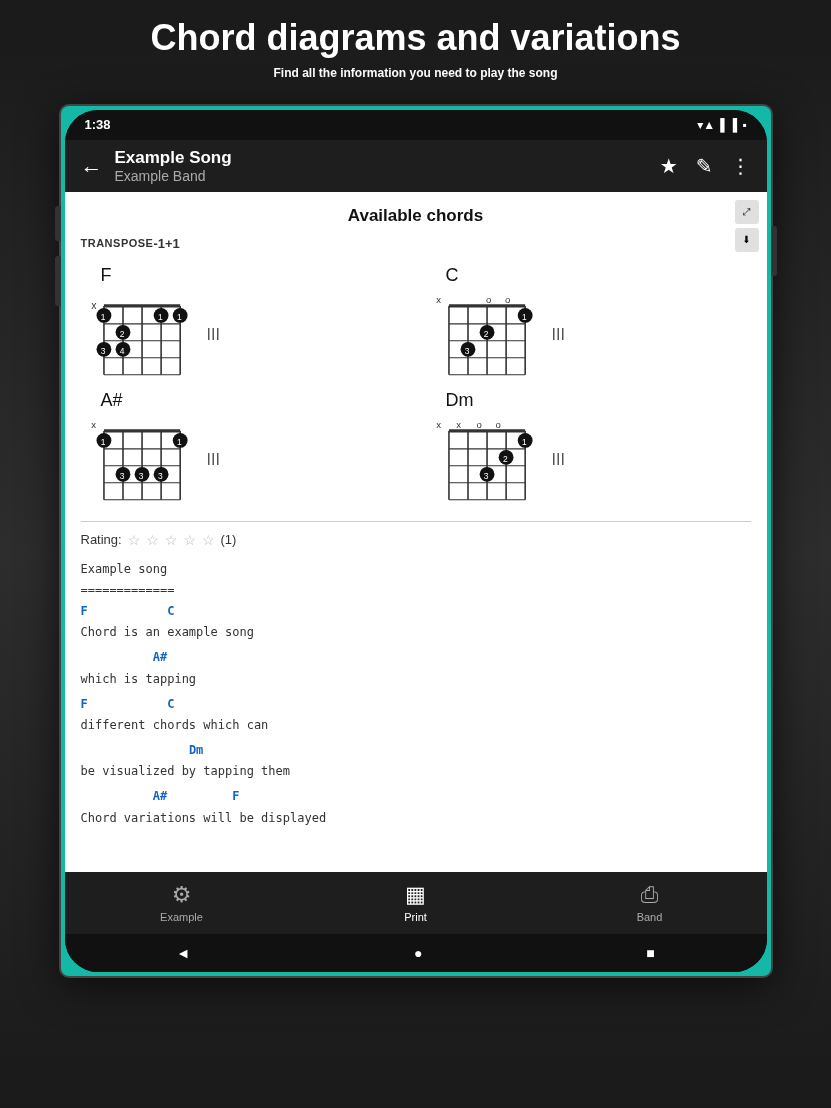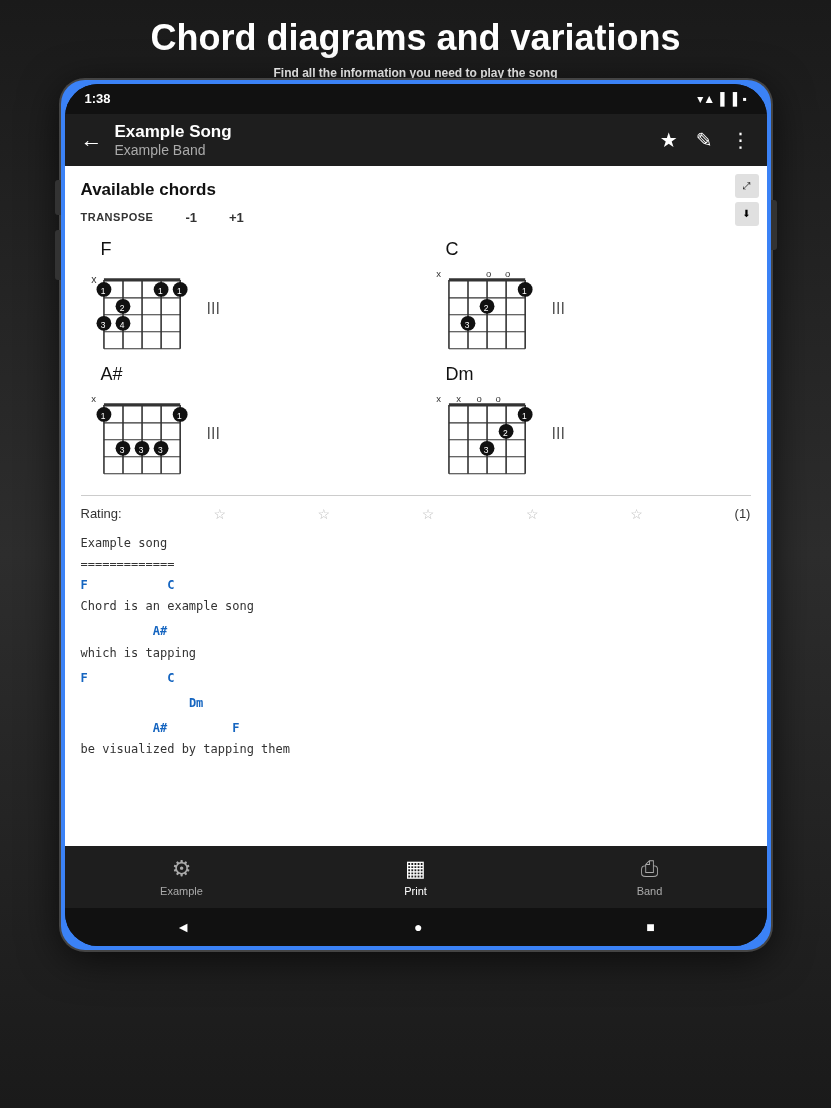--- a/index.html
+++ b/index.html
@@ -9,43 +9,43 @@
       background: linear-gradient(180deg, #1a1a1a 0%, #2d2d2d 50%, #1a1a1a 100%);
       font-family: 'Arial', sans-serif;
       overflow: hidden;
       display: flex;
       flex-direction: column;
       align-items: center;
     }
 
     .header-section {
       width: 100%;
-      padding: 18px 20px 0;
+      padding: 18px 20px 26px;
       text-align: center;
     }
 
     .main-title {
       color: #ffffff;
       font-size: 36px;
       font-weight: 900;
       line-height: 1.1;
       margin-bottom: 8px;
     }
 
     .subtitle {
       color: #ffffff;
       font-size: 12px;
       font-weight: 600;
     }
 
     .phone-container {
       width: 710px;
       height: 870px;
-      background: #3b82f6;
-      border-radius: 24px;
+      background: #14b8a6;
+      border-radius: 8px;
       padding: 4px;
       box-shadow: 0 0 0 2px #444, 0 8px 40px rgba(0,0,0,0.7);
       position: relative;
     }
 
     .phone-inner {
       width: 100%;
       height: 100%;
       background: #111;
       border-radius: 33px;
@@ -133,26 +133,27 @@
       overflow-y: auto;
       padding: 14px 16px;
       position: relative;
     }
 
     .available-chords-title {
       font-size: 17px;
       font-weight: 700;
       color: #111;
       margin-bottom: 10px;
+      text-align: center;
     }
 
     .transpose-row {
       display: flex;
       align-items: center;
-      gap: 32px;
+      gap: 0;
       margin-bottom: 14px;
     }
 
     .transpose-label {
       font-size: 11px;
       font-weight: 700;
       color: #333;
       letter-spacing: 0.5px;
     }
 
@@ -207,21 +208,20 @@
       background: #ccc;
       margin: 8px 0 10px;
     }
 
     
     .rating-row {
       display: flex;
       align-items: center;
       gap: 6px;
       margin-bottom: 12px;
-      justify-content: space-between;
     }
 
     .rating-label {
       font-size: 13px;
       color: #333;
     }
 
     .star-icon {
       color: #bbb;
       font-size: 14px;
@@ -543,28 +543,30 @@
         </div>
         <div class="song-line">Chord is an example song</div>
         <div class="song-line" style="margin-top:6px;">
           &nbsp;&nbsp;&nbsp;&nbsp;&nbsp;&nbsp;&nbsp;&nbsp;&nbsp;&nbsp;<span class="chord-inline">A#</span>
         </div>
         <div class="song-line">which is tapping</div>
         <div class="song-line" style="margin-top:6px;">
           <span class="chord-inline">F</span>&nbsp;&nbsp;&nbsp;&nbsp;&nbsp;&nbsp;&nbsp;&nbsp;&nbsp;&nbsp;
           <span class="chord-inline">C</span>
         </div>
+        <div class="song-line">different chords which can</div>
         <div class="song-line" style="margin-top:6px;">
           &nbsp;&nbsp;&nbsp;&nbsp;&nbsp;&nbsp;&nbsp;&nbsp;&nbsp;&nbsp;&nbsp;&nbsp;&nbsp;&nbsp;&nbsp;<span class="chord-inline">Dm</span>
         </div>
+        <div class="song-line">be visualized by tapping them</div>
         <div class="song-line" style="margin-top:6px;">
           &nbsp;&nbsp;&nbsp;&nbsp;&nbsp;&nbsp;&nbsp;&nbsp;&nbsp;&nbsp;<span class="chord-inline">A#</span>&nbsp;&nbsp;&nbsp;&nbsp;&nbsp;&nbsp;&nbsp;&nbsp;
           <span class="chord-inline">F</span>
         </div>
-        <div class="song-line">be visualized by tapping them</div>
+        <div class="song-line">Chord variations will be displayed</div>
       </div>
 
     </div>
 
     <div class="tab-bar">
       <div class="tab-item">
         <span class="tab-icon">⚙</span>
         <span class="tab-label">Example</span>
       </div>
       <div class="tab-item">

